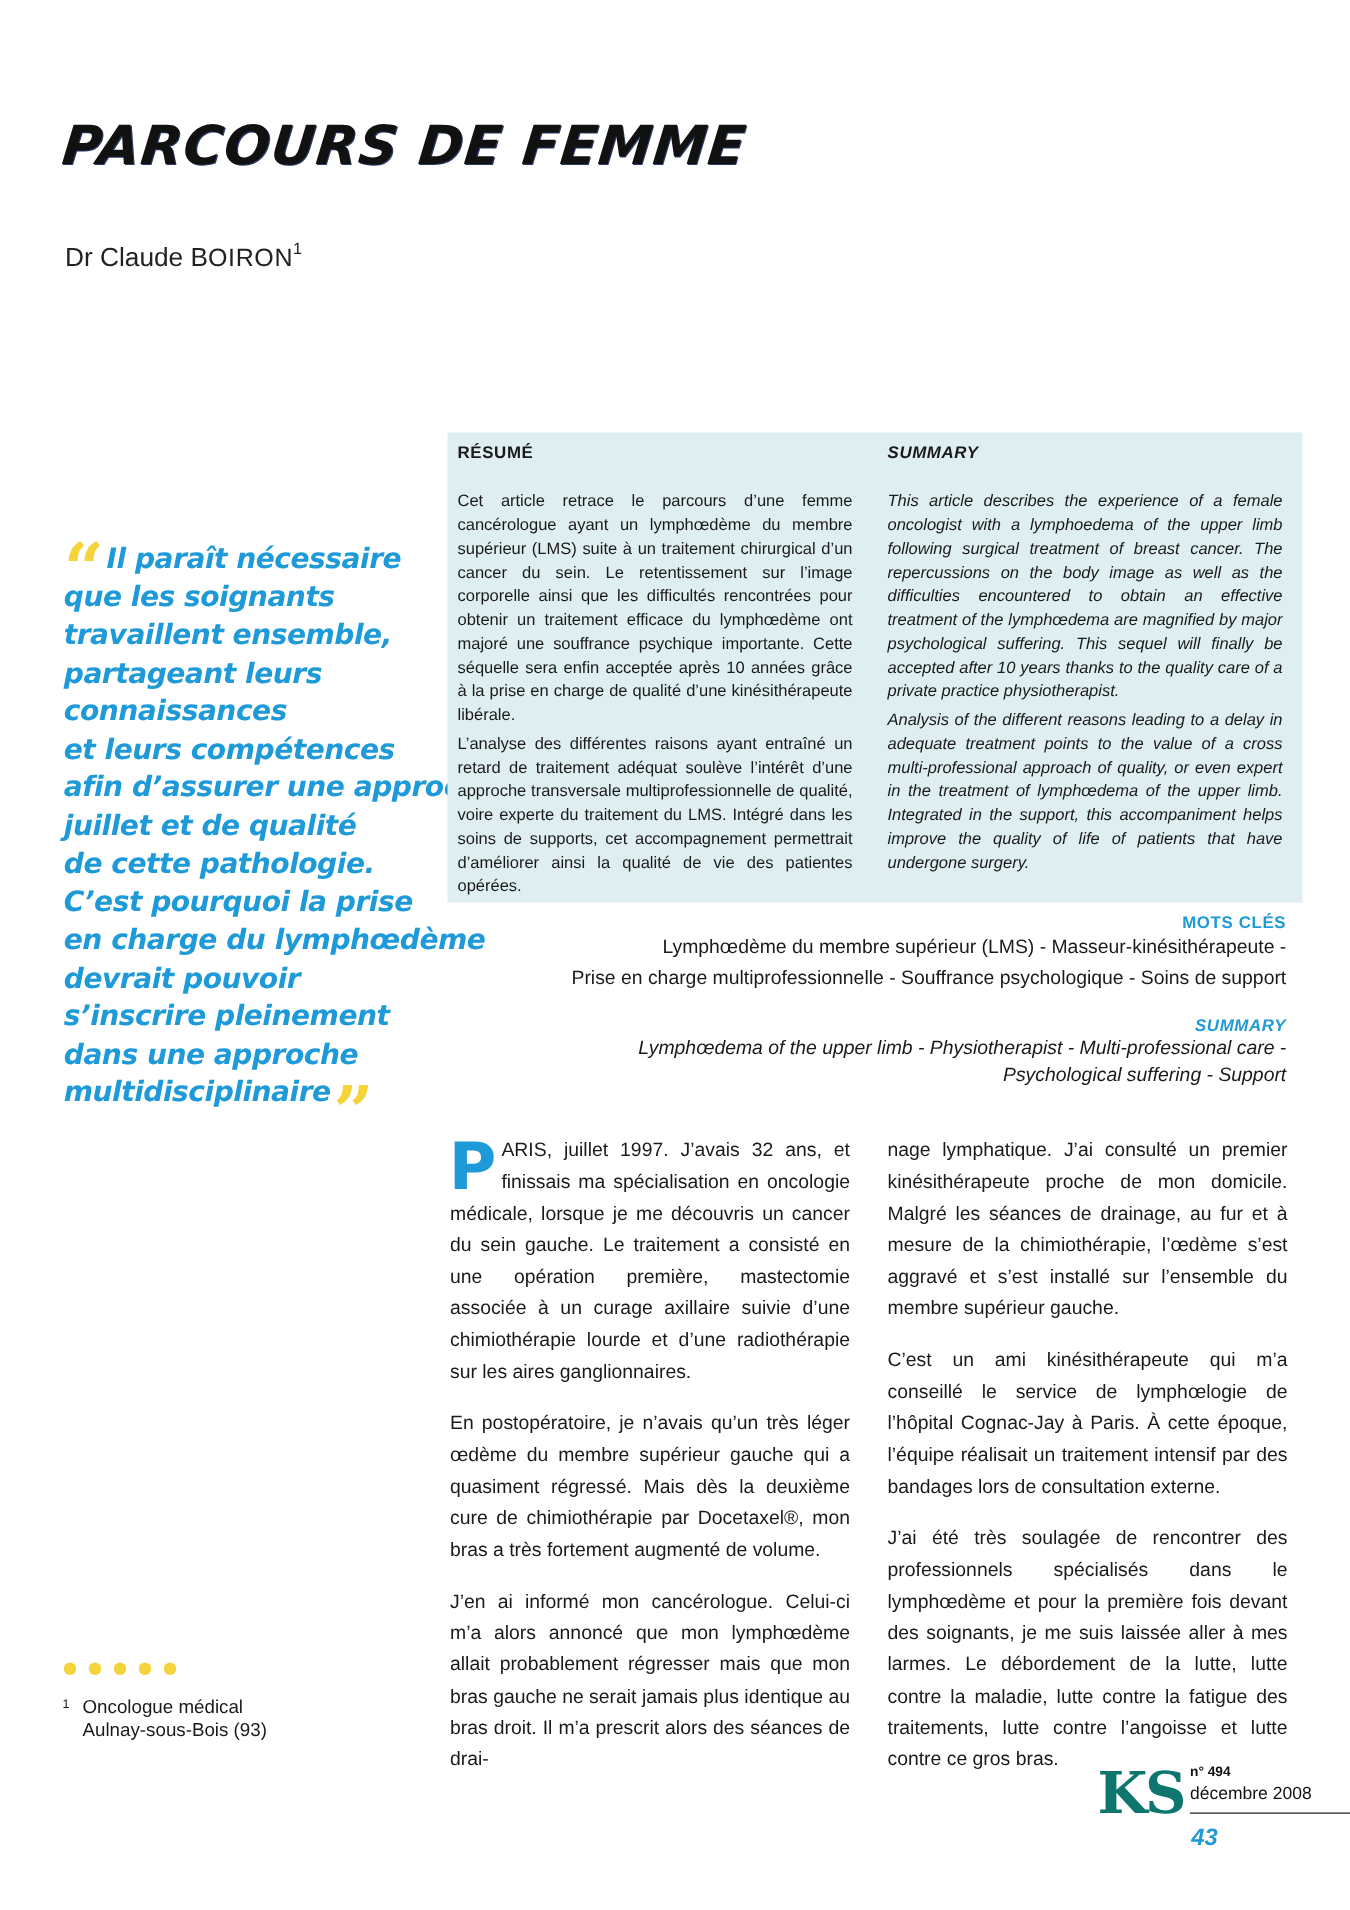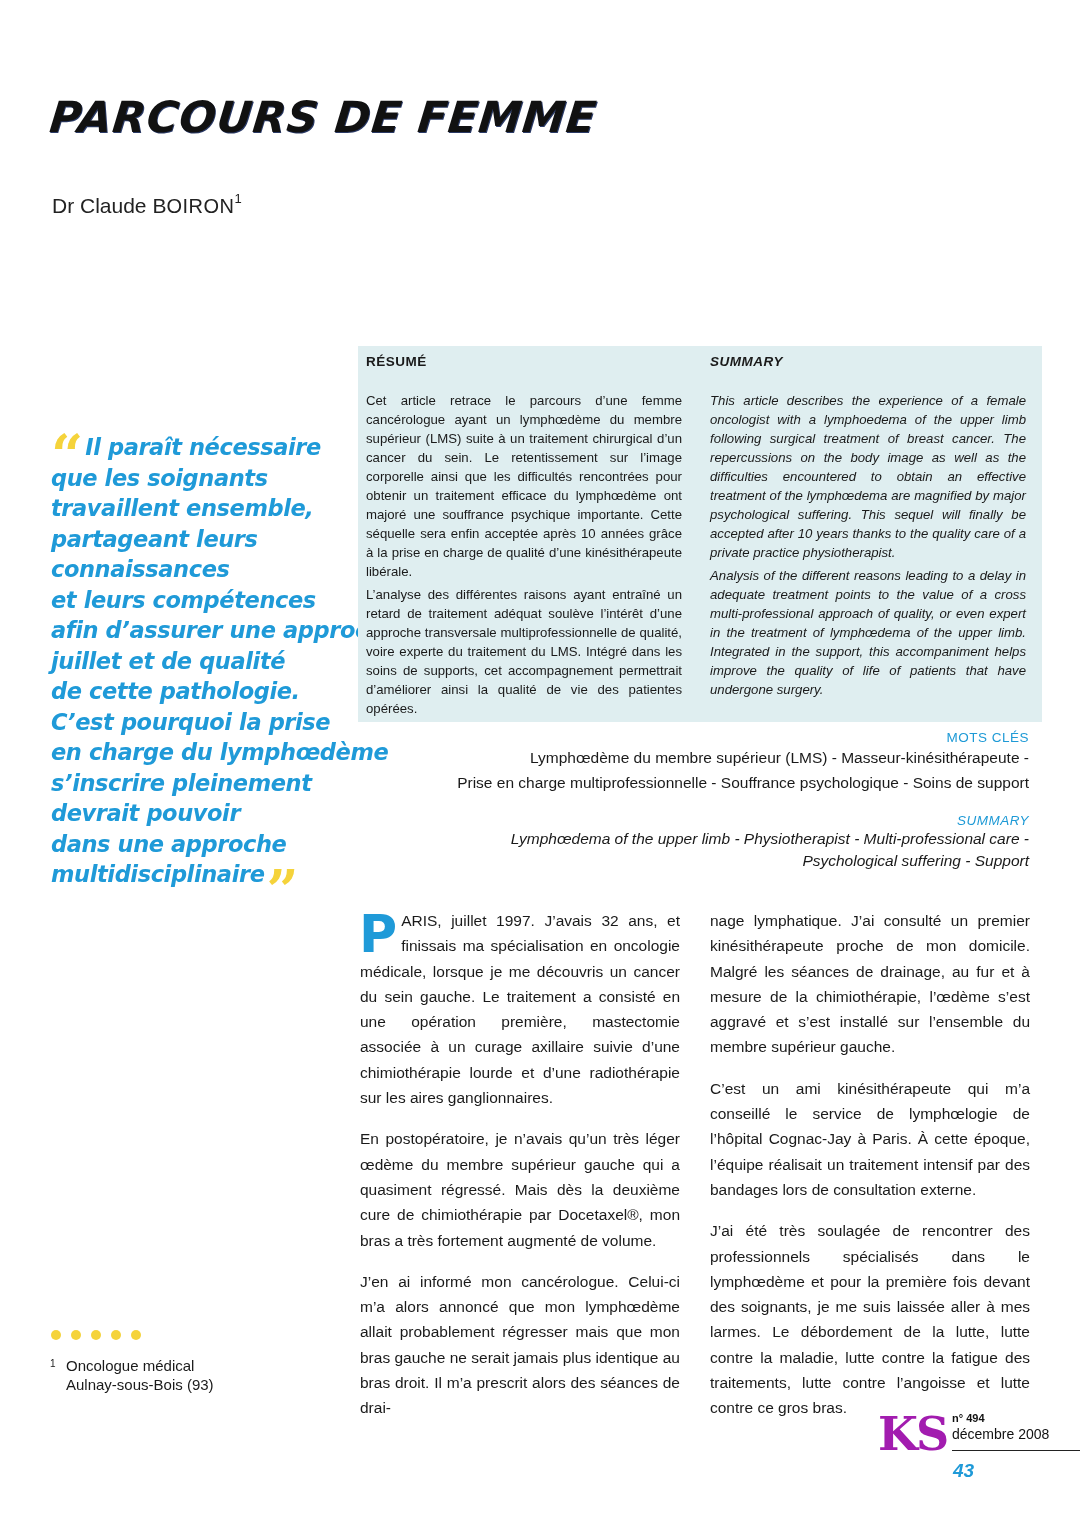--- a/index.html
+++ b/index.html
@@ -26,21 +26,21 @@
       background: #dfeef0;
     }
     .abs-col { position: absolute; top: 6px; width: 316px; font-size: 13.2px; line-height: 19px; }
     .abs-col.fr { left: 8px; }
     .abs-col.en { left: 352px; font-style: italic; }
     .abs-head { font-weight: bold; font-size: 13.5px; letter-spacing: 0.5px; margin: 0 0 20px 0; height: 19px; }
     .abs-col p { margin: 0 0 4px 0; text-align: justify; }
 
     
     .kw-block { position: absolute; right: 51px; width: 620px; text-align: right; }
-    .kw-head { font-weight: normal; color: #1e9ad6; font-size: 13.5px; letter-spacing: 0.5px; }
+    .kw-head { font-weight: bold; color: #1e9ad6; font-size: 13.5px; letter-spacing: 0.5px; }
     .kw-line { font-size: 15.5px; line-height: 25px; color: #1a1a1a; }
     .kw-fr { top: 730px; }
     .kw-en { top: 813px; }
     .kw-en .kw-head, .kw-en .kw-line { font-style: italic; }
     .kw-en .kw-line { line-height: 22px; }
 
     
     .pullquote {
       position: absolute; left: 51px; top: 432px; width: 300px;
       color: #1f9ad8; font-weight: bold; font-style: italic; font-size: 22.5px; line-height: 30.5px;
@@ -69,21 +69,21 @@
     
     .dots { position: absolute; left: 51px; top: 1330px; display: flex; gap: 10px; }
     .dot { width: 10px; height: 10px; border-radius: 50%; background: #f5d33b; }
     .footnote { position: absolute; left: 50px; top: 1356px; font-size: 15px; line-height: 19px; }
     .footnote sup { font-size: 10px; position: absolute; left: 0; top: -2px; }
     .footnote .fn-text { margin-left: 16px; display: block; }
 
     
     .ks-logo {
       position: absolute; left: 878px; top: 1407px; font-family: "DejaVu Serif", serif;
-      font-size: 46px; font-weight: bold; color: #a21caf; letter-spacing: -2px;
+      font-size: 46px; font-weight: bold; color: #0f766e; letter-spacing: -2px;
     }
     .issue { position: absolute; left: 952px; top: 1410px; font-size: 14px; line-height: 16px; color: #111; }
     .issue .num { font-weight: bold; font-size: 11px; }
     .footer-rule { position: absolute; left: 952px; top: 1450px; width: 128px; height: 1px; background: #222; }
     .page-num {
       position: absolute; left: 953px; top: 1460px; font-size: 19px; color: #1f9ad8;
       font-style: italic; font-weight: bold;
     }
   </style>
 </head>
@@ -99,22 +99,22 @@
   <span class="line">que les soignants</span>
   <span class="line">travaillent ensemble,</span>
   <span class="line">partageant leurs</span>
   <span class="line">connaissances</span>
   <span class="line">et leurs compétences</span>
   <span class="line">afin d’assurer une approche</span>
   <span class="line">juillet et de qualité</span>
   <span class="line">de cette pathologie.</span>
   <span class="line">C’est pourquoi la prise</span>
   <span class="line">en charge du lymphœdème</span>
+  <span class="line">devrait pouvoir</span>
   <span class="line">s’inscrire pleinement</span>
-  <span class="line">devrait pouvoir</span>
   <span class="line">dans une approche</span>
   <span class="line"><span>multidisciplinaire</span><span class="quote-mark quote-close">”</span></span>
 </div>
 
 <div class="abstract-box">
   <div class="abs-col fr">
     <div class="abs-head">RÉSUMÉ</div>
     <p>Cet article retrace le parcours d’une femme cancérologue ayant un lymphœdème du membre supérieur (LMS) suite à un traitement chirurgical d’un cancer du sein. Le retentissement sur l’image corporelle ainsi que les difficultés rencontrées pour obtenir un traitement efficace du lymphœdème ont majoré une souffrance psychique importante. Cette séquelle sera enfin acceptée après 10 années grâce à la prise en charge de qualité d’une kinésithérapeute libérale.</p>
     <p>L’analyse des différentes raisons ayant entraîné un retard de traitement adéquat soulève l’intérêt d’une approche transversale multiprofessionnelle de qualité, voire experte du traitement du LMS. Intégré dans les soins de supports, cet accompagnement permettrait d’améliorer ainsi la qualité de vie des patientes opérées.</p>
   </div>

